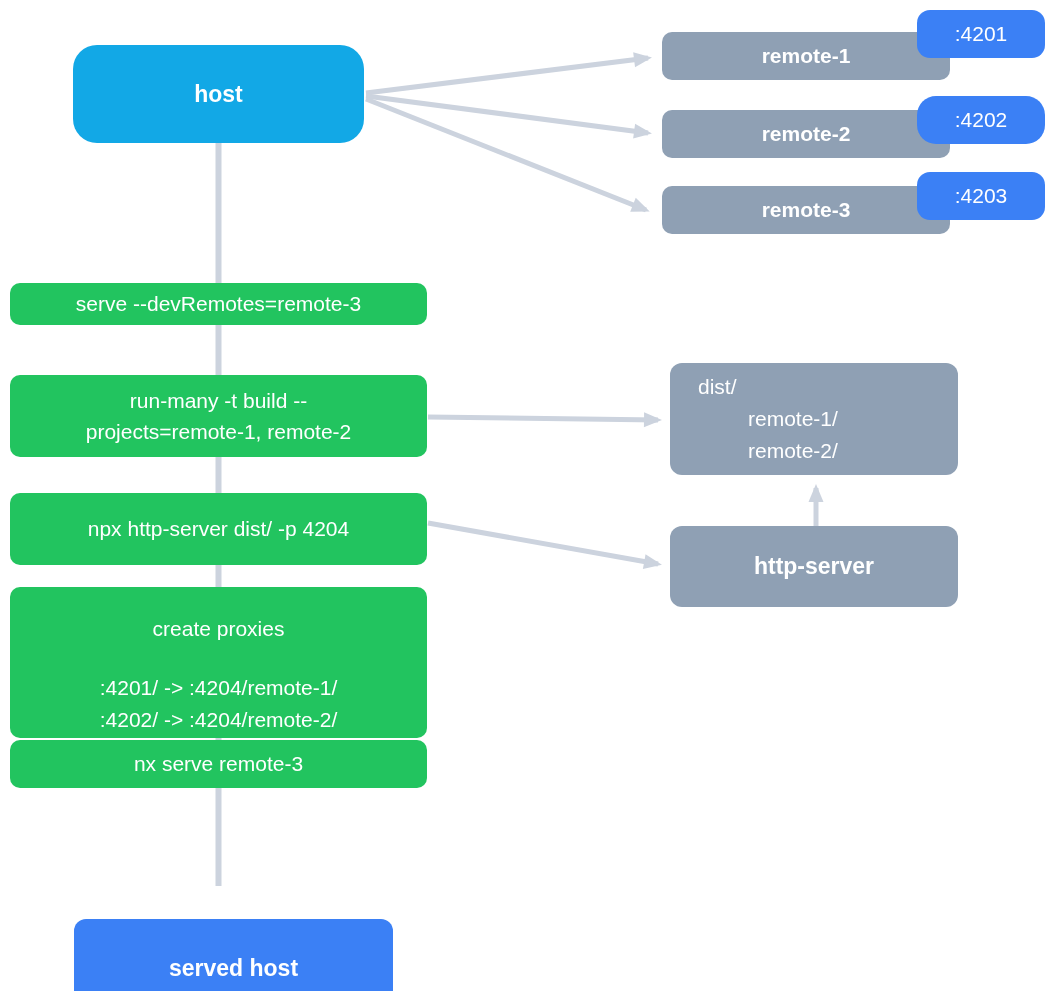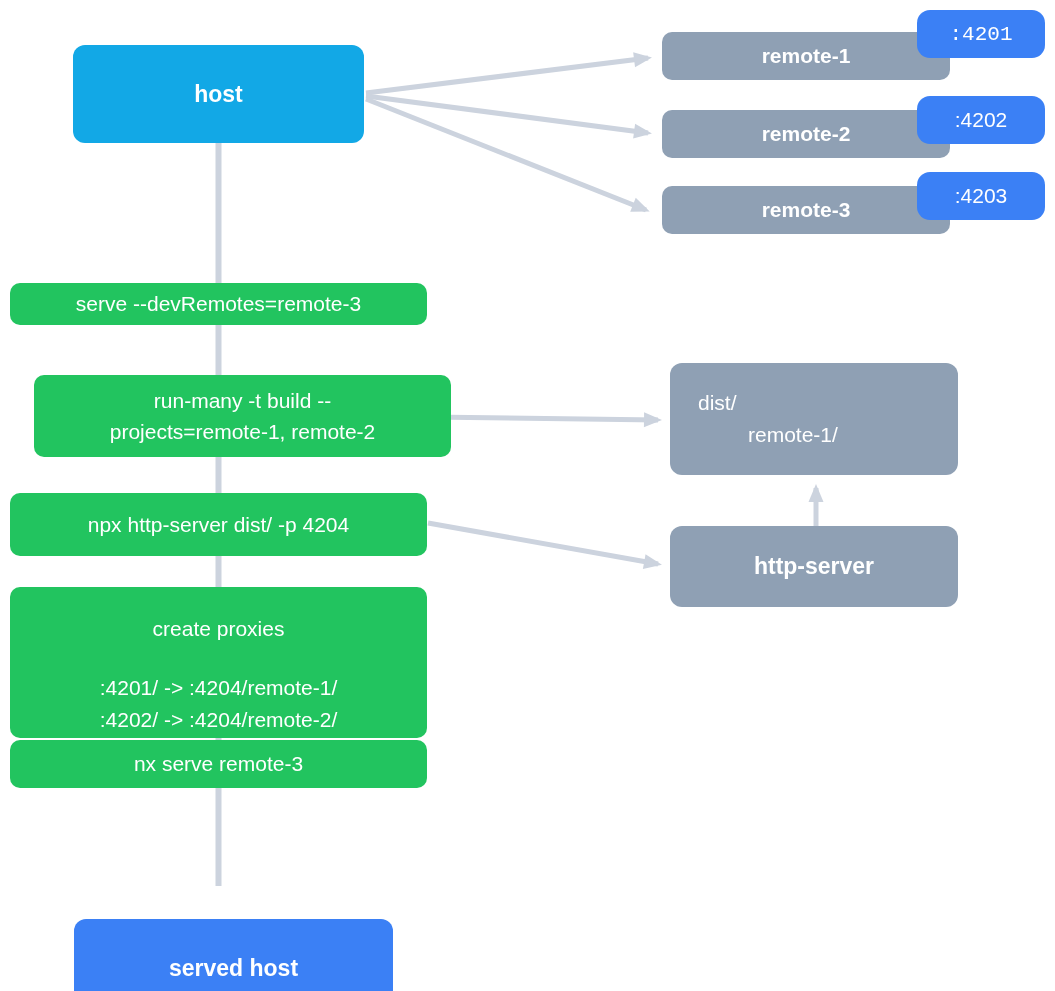--- a/index.html
+++ b/index.html
@@ -32,53 +32,53 @@
     display: flex;
     align-items: center;
     justify-content: center;
     color: var(--c-text, #ffffff);
     text-align: center;
   }
 
   .host {
     left: 73px; top: 45px; width: 291px; height: 98px;
     background: var(--c-host, #12a8e6);
-    border-radius: 12px;
+    border-radius: 24px;
     font-size: 23px; font-weight: 700; text-align: center;
   }
 
   .remote {
     left: 662px; width: 288px; height: 48px;
     background: var(--c-gray, #8fa0b4);
     border-radius: 10px;
     font-size: 21px; font-weight: 700;
   }
   .remote-1 { top: 32px; }
   .remote-2 { top: 110px; }
   .remote-3 { top: 186px; }
 
   .badge {
     left: 917px; width: 128px; height: 48px;
     background: var(--c-blue, #3b80f5);
     border-radius: 13px;
     font-size: 21px; font-weight: 500;
   }
-  .badge-1 { top: 10px; font-family: Liberation Mono, monospace; }
-  .badge-2 { top: 96px; }
+  .badge-1 { top: 10px; }
+  .badge-2 { top: 96px; border-radius: 19px; }
   .badge-3 { top: 172px; }
 
   .green {
     left: 10px; width: 417px;
     background: var(--c-green, #22c45f);
     border-radius: 10px;
     font-size: 21px; font-weight: 400;
   }
   .serve    { top: 283px; height: 42px; }
-  .run-many { top: 375px; height: 82px; flex-direction: column; line-height: 31px; margin-left: 24px; }
-  .npx      { top: 493px; height: 63px; }
+  .run-many { top: 375px; height: 82px; flex-direction: column; line-height: 31px; }
+  .npx      { top: 493px; height: 72px; }
   .proxies  { top: 587px; height: 151px; flex-direction: column; justify-content: flex-start; padding-top: 26px; line-height: 32px; }
   .proxies .spacer { height: 27px; }
   .nx-serve { top: 740px; height: 48px; }
 
   .served {
     left: 74px; top: 883px; width: 319px; height: 98px;
     background: var(--c-blue, #3b80f5);
     border-radius: 12px;
     font-size: 23px; font-weight: 700; margin-top: 36px;
   }
@@ -150,17 +150,18 @@
     <div>:4202/ -&gt; :4204/remote-2/</div>
   </div>
 
   <div class="node green nx-serve">nx serve remote-3</div>
 
   <div class="node served">served host</div>
 
   <div class="node dist">
     <div>dist/</div>
     <div class="child">remote-1/</div>
+    <div class="child">remote-2/</div>
   </div>
 
   <div class="node http">http-server</div>
 
 </div>
 
 </body></html>

